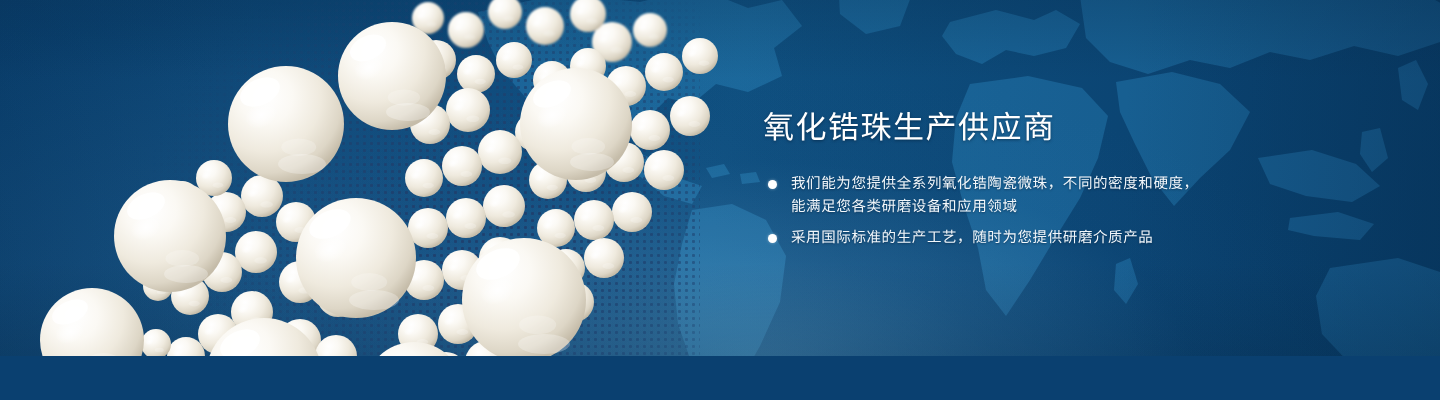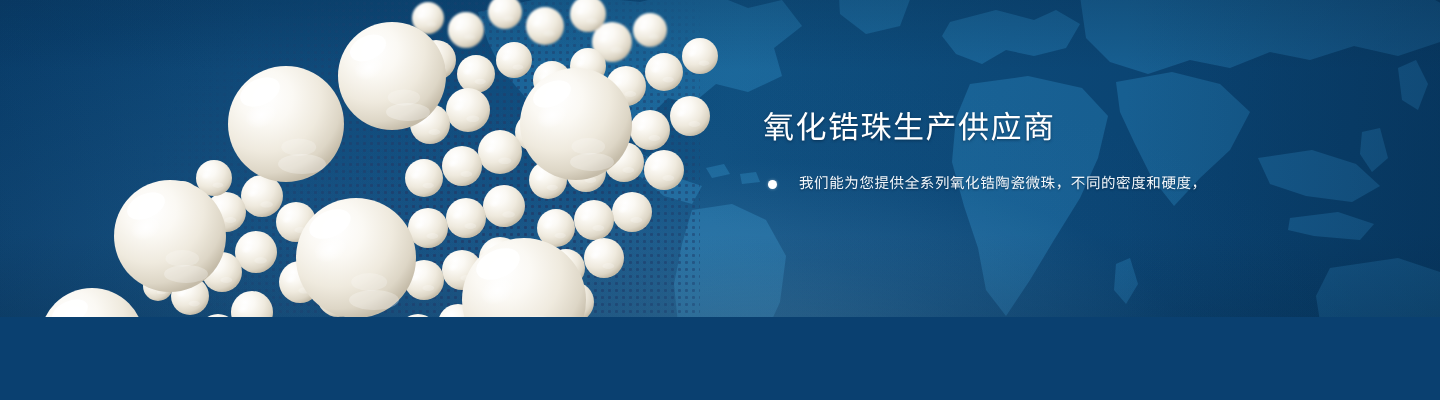--- a/index.html
+++ b/index.html
@@ -2,21 +2,21 @@
 <html lang="zh-CN"><head>
 <meta charset="utf-8">
 <title>Zirconia Beads Banner</title>
 <style>
   html,body{margin:0;padding:0;background:#0a4070;}
   *{box-sizing:border-box;}
 
   .banner{
     position:relative;
     width:1440px;
-    height:317px;
+    height:356px;
     overflow:hidden;
     font-family:"Liberation Sans","DejaVu Sans",sans-serif;
     background:#0a4070;
     user-select:none;
   }
 
   
   .bg-base{
     position:absolute; inset:0;
     background:
@@ -104,21 +104,21 @@
   .dot{
     position:absolute;
     left:5px;
     top:7.5px;
     width:9px;
     height:9px;
     border-radius:50%;
     background:#ffffff;
     box-shadow:0 0 3px rgba(255,255,255,0.45);
   }
-  .bullet-line{display:block;margin-left:8px;}
+  .bullet-line{display:block;}
 </style>
 </head>
 <body>
 
 <div class="banner">
 
   <div class="bg-base"></div>
 
   <div class="worldmap">
     <svg viewBox="0 0 1080 470" preserveAspectRatio="none" aria-hidden="true">
@@ -319,20 +319,25 @@
 
   <div class="copy">
 
     <h1 class="headline">氧化锆珠生产供应商</h1>
 
     <ul class="bullets">
 
       <li class="bullet">
         <span class="dot"></span>
         <span class="bullet-line">我们能为您提供全系列氧化锆陶瓷微珠，不同的密度和硬度，</span>
+        <span class="bullet-line">能满足您各类研磨设备和应用领域</span>
       </li>
 
 
+      <li class="bullet">
+        <span class="dot"></span>
+        <span class="bullet-line">采用国际标准的生产工艺，随时为您提供研磨介质产品</span>
+      </li>
 
     </ul>
   </div>
 
 </div>
 
 </body></html>

